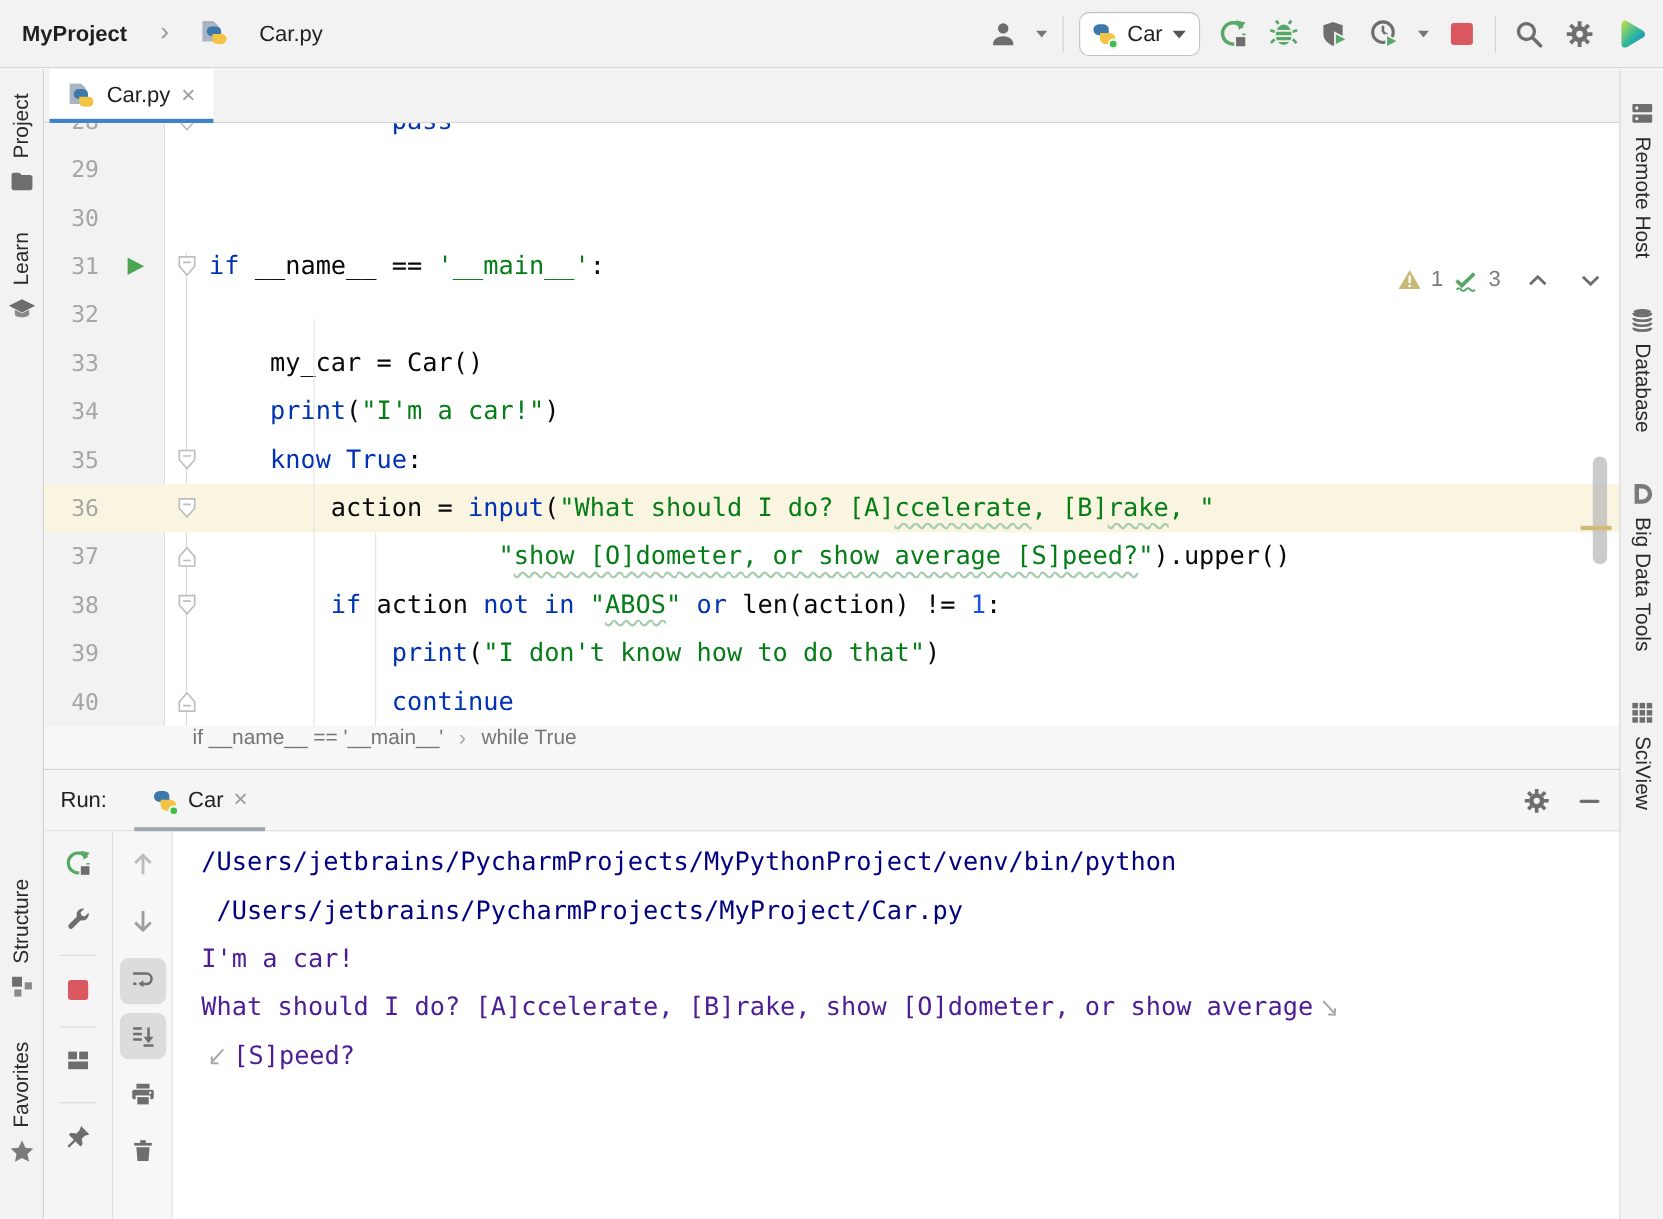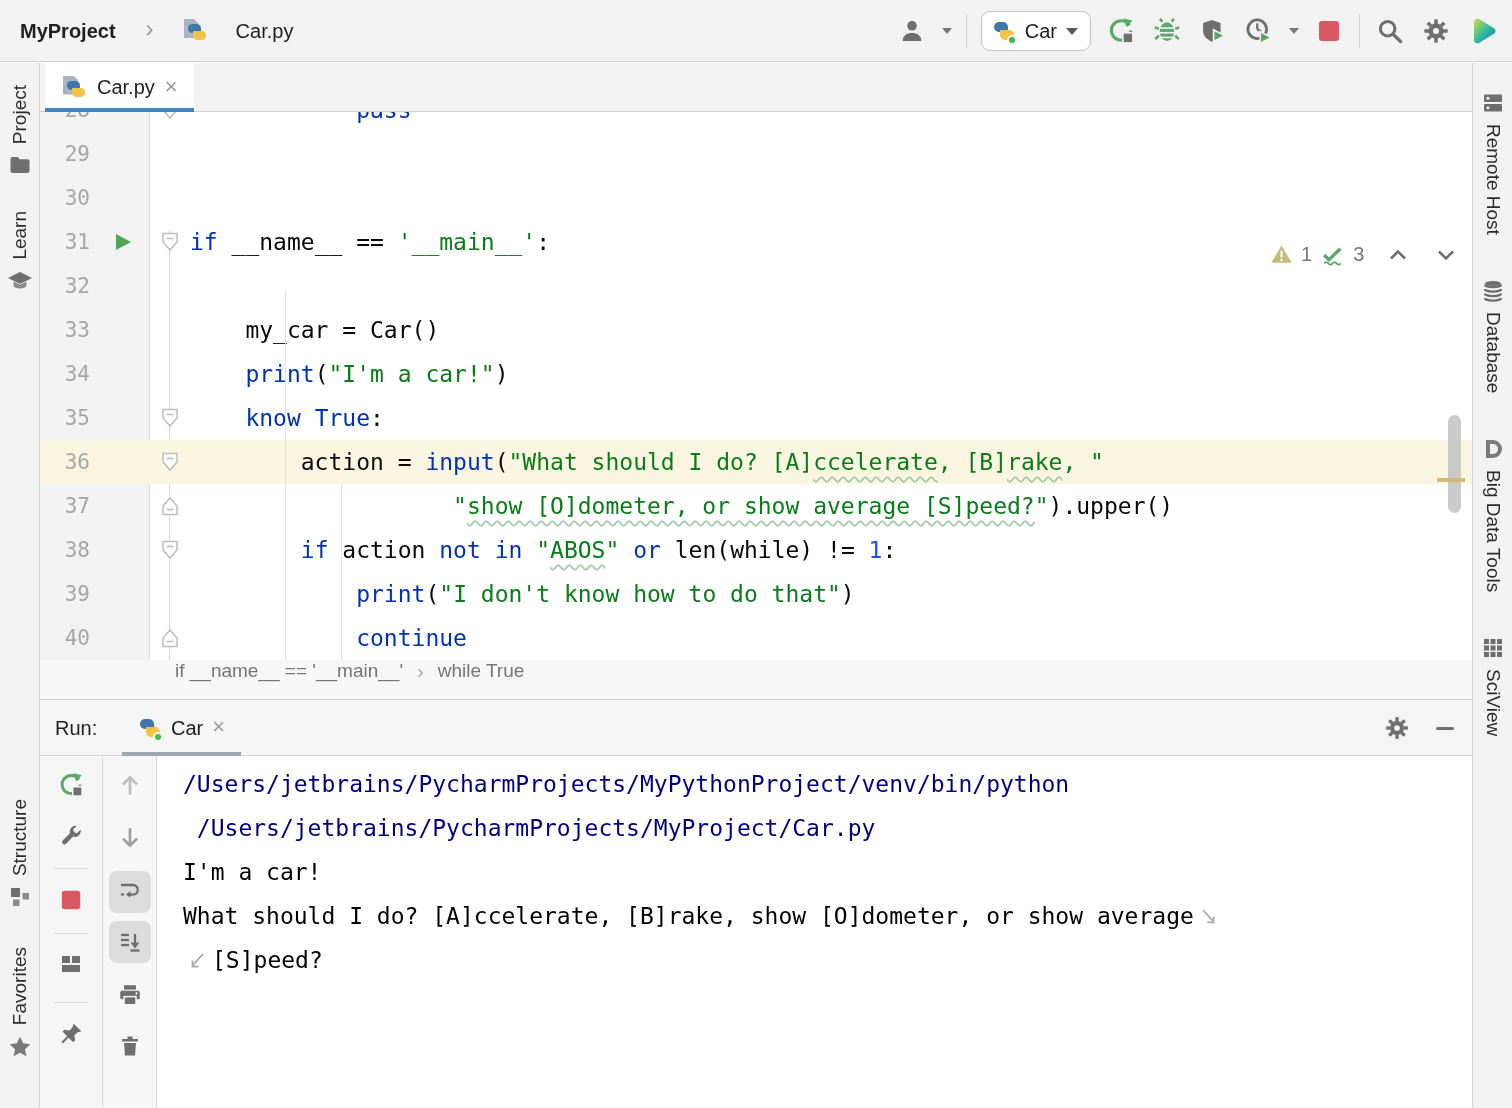--- a/index.html
+++ b/index.html
@@ -86,21 +86,21 @@
   .toolcol { position:absolute; top:0; height:352px; background:#F5F5F5; border-right:1px solid #D9D9D9; }
   #toolcol1 { left:0; width:63px; }
   #toolcol2 { left:63px; width:54px; background:#F7F7F7; }
   .tc-item { position:absolute; left:50%; transform:translate(-50%,-50%); }
   .tc-sep { position:absolute; left:50%; transform:translateX(-50%); width:34px; height:1px; background:#D9D9D9; }
   .togglebg { width:42px; height:42px; background:#DCDCDC; border-radius:8px; display:flex; align-items:center; justify-content:center; }
 
   #console { position:absolute; left:117px; top:0; width:1315px; height:352px; background:#FFF; padding:6px 0 0 26px; }
   .cln { height:44px; display:flex; align-items:center; white-space:pre; font-family:"DejaVu Sans Mono",monospace; font-size:23px; }
   .sys { color:#000080; }
-  .out { color:#000000; }
+  .out { color:#4c1d95; }
   .wrap-arrow { display:inline-block; margin:0 6px; }
 </style>
 </head>
 <body>
 
 <div id="toolbar" class="abs">
   <div class="tb-left">
     <span class="tb-title">MyProject</span>
     <span class="tb-sep-chevron">›</span>
     <span class="pyico">
@@ -399,21 +399,21 @@
       </div>
       <div class="ln">
         <span class="num">38</span>
         <span class="runcol"></span>
         <span class="foldcol">
           <svg width="17" height="20" viewBox="0 0 17 20">
             <path d="M1.5 1.5h14v8.5l-7 8-7-8z" fill="#fff" stroke="#BDBDBD" stroke-width="1.5"></path>
             <line x1="5" y1="6.5" x2="12" y2="6.5" stroke="#BDBDBD" stroke-width="1.5"></line>
           </svg>
         </span>
-        <span class="codetxt"><span>        </span><span class="k">if</span><span> action </span><span class="k">not in</span><span> </span><span class="s">"</span><span class="q">ABOS</span><span class="s">"</span><span> </span><span class="k">or</span><span> len(while) != </span><span class="n">1</span><span>:</span></span>
+        <span class="codetxt"><span>        </span><span class="k">if</span><span> action </span><span class="k">not in</span><span> </span><span class="s">"</span><span class="q">ABOS</span><span class="s">"</span><span> </span><span class="k">or</span><span> len(action) != </span><span class="n">1</span><span>:</span></span>
       </div>
       <div class="ln">
         <span class="num">39</span>
         <span class="runcol"></span>
         <span class="foldcol"></span>
         <span class="codetxt"><span>            </span><span class="k">print</span><span>(</span><span class="s">"I don't know how to do that"</span><span>)</span></span>
       </div>
       <div class="ln">
         <span class="num">40</span>
         <span class="runcol"></span>

